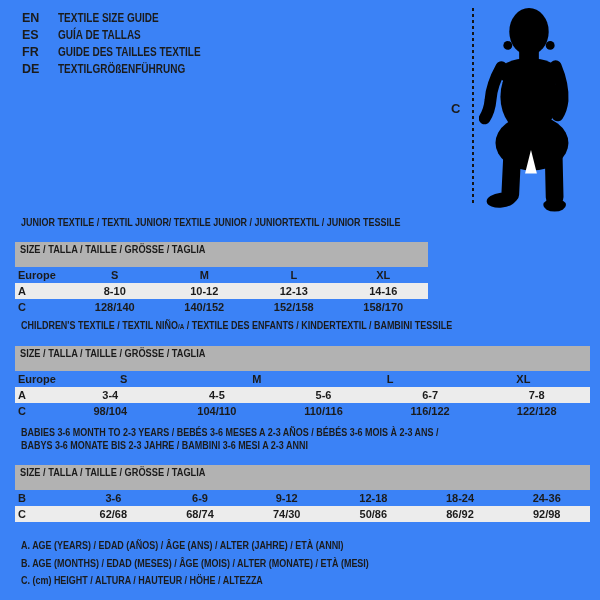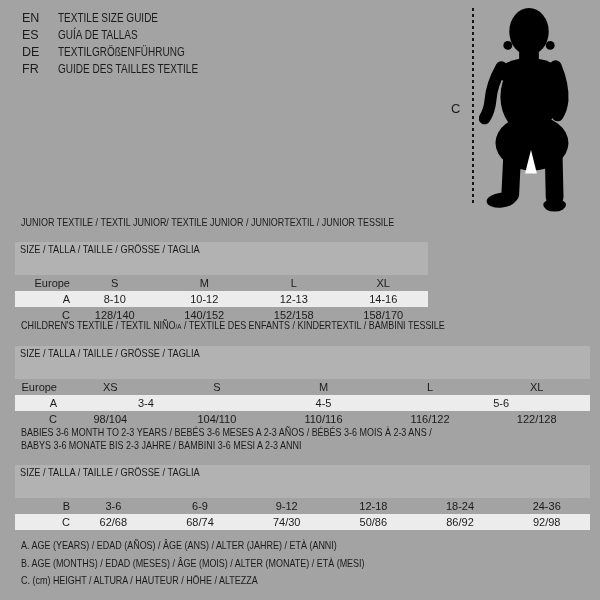--- a/index.html
+++ b/index.html
@@ -1,18 +1,18 @@
 <!DOCTYPE html>
 <html style="--band: #b2b2b2; --shaded: #ececec; --text: #1b1b1b;"><head>
 <meta charset="utf-8">
 <style>
   html,body{margin:0;padding:0;background:#fff;}
   .page{
-    position:relative;width:600px;height:600px;background:#a3a3a3;overflow:hidden;
-    font-family:"Liberation Sans",sans-serif;font-weight:normal;color:var(--text,#1b1b1b);
+    position:relative;width:600px;height:600px;background:#3b82f6;overflow:hidden;
+    font-family:"Liberation Sans",sans-serif;font-weight:bold;color:var(--text,#1b1b1b);
   }
   .condensed{transform:scaleX(0.78);transform-origin:0 50%;white-space:nowrap;}
   .condensed-i{display:inline-block;transform:scaleX(0.84);transform-origin:0 50%;white-space:nowrap;}
 
   
   .lang-list{position:absolute;left:22px;top:9px;}
   .lang-row{display:flex;height:17px;align-items:center;font-size:12.5px;}
   .lang-code{width:36px;flex:0 0 36px;}
   .lang-title{transform:scaleX(0.8);transform-origin:0 50%;white-space:nowrap;}
 
@@ -22,25 +22,25 @@
     background:repeating-linear-gradient(to bottom,#141414 0 3px,transparent 3px 6px);}
   .baby{position:absolute;left:479px;top:6px;width:100px;height:207px;}
 
   
   .tbl{position:absolute;}
   .t1{left:15px;top:216px;width:413px;}
   .t2{left:15px;top:319px;width:575px;}
   .t3{left:15px;top:426px;width:575px;}
   .tbl-title{font-size:11.5px;line-height:13px;margin-left:6px;}
   .tbl-title .sub{font-size:8px;}
-  .band{margin-top:13px;height:33px;line-height:15px;background:var(--band,#b2b2b2);
+  .band{margin-top:13px;height:25px;line-height:15px;background:var(--band,#b2b2b2);
     padding-left:5px;font-size:11px;}
   .trow{display:flex;height:16px;line-height:16px;font-size:11px;}
   .trow.shaded{background:var(--shaded,#ececec);}
-  .trow .lbl{padding-left:3px;box-sizing:border-box;text-align:right;}
+  .trow .lbl{padding-left:3px;box-sizing:border-box;}
   .t1 .lbl{flex:0 0 55px;}
   .t2 .lbl{flex:0 0 42px;}
   .t3 .lbl{flex:0 0 55px;}
   .trow .cell{flex:1;text-align:center;}
 
   
   .footnotes{position:absolute;left:21px;top:537px;}
   .footnote{font-size:11.5px;line-height:17.5px;transform:scaleX(0.78);
     transform-origin:0 50%;white-space:nowrap;}
 </style>
@@ -52,26 +52,26 @@
   <div class="lang-list">
     <div class="lang-row">
       <span class="lang-code">EN</span>
       <span class="lang-title">TEXTILE SIZE GUIDE</span>
     </div>
     <div class="lang-row">
       <span class="lang-code">ES</span>
       <span class="lang-title">GUÍA DE TALLAS</span>
     </div>
     <div class="lang-row">
+      <span class="lang-code">FR</span>
+      <span class="lang-title">GUIDE DES TAILLES TEXTILE</span>
+    </div>
+    <div class="lang-row">
       <span class="lang-code">DE</span>
       <span class="lang-title">TEXTILGRÖßENFÜHRUNG</span>
-    </div>
-    <div class="lang-row">
-      <span class="lang-code">FR</span>
-      <span class="lang-title">GUIDE DES TAILLES TEXTILE</span>
     </div>
   </div>
 
   <span class="figure-label">C</span>
   <div class="dashed-line"></div>
   <svg class="baby" viewBox="0 0 100 210" aria-hidden="true">
     <g fill="#000" stroke="none">
       <ellipse cx="50" cy="26" rx="20" ry="24"></ellipse>
       <circle cx="28.5" cy="40" r="4.5"></circle>
       <circle cx="71.5" cy="40" r="4.5"></circle>
@@ -112,31 +112,32 @@
         <div class="cell">140/152</div>
         <div class="cell">152/158</div>
         <div class="cell">158/170</div>
       </div>
     </div>
   <div class="tbl t2" id="table-1">
       <div class="tbl-title condensed"><span>CHILDREN'S TEXTILE / TEXTIL NIÑO</span><span class="sub">/A</span><span> / TEXTILE DES ENFANTS / KINDERTEXTIL / BAMBINI TESSILE</span></div>
       <div class="band"><span class="condensed-i">SIZE / TALLA / TAILLE / GRÖSSE / TAGLIA</span></div>
       <div class="trow">
         <div class="lbl">Europe</div>
-        <div class="cell">XS</div>
         <div class="cell">S</div>
         <div class="cell">M</div>
         <div class="cell">L</div>
         <div class="cell">XL</div>
       </div>
       <div class="trow shaded">
         <div class="lbl">A</div>
         <div class="cell">3-4</div>
         <div class="cell">4-5</div>
         <div class="cell">5-6</div>
+        <div class="cell">6-7</div>
+        <div class="cell">7-8</div>
       </div>
       <div class="trow">
         <div class="lbl">C</div>
         <div class="cell">98/104</div>
         <div class="cell">104/110</div>
         <div class="cell">110/116</div>
         <div class="cell">116/122</div>
         <div class="cell">122/128</div>
       </div>
     </div>

